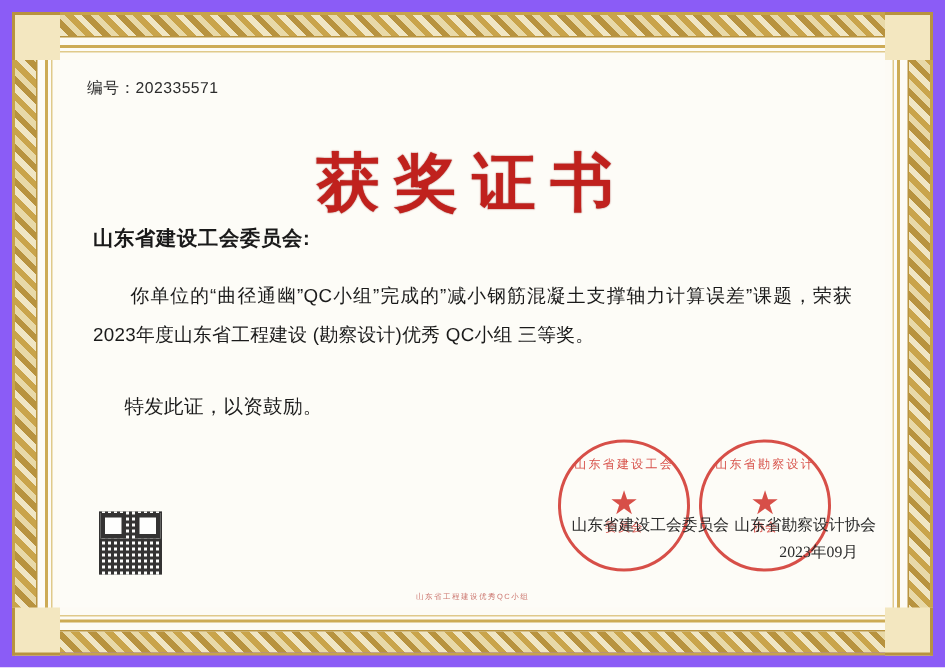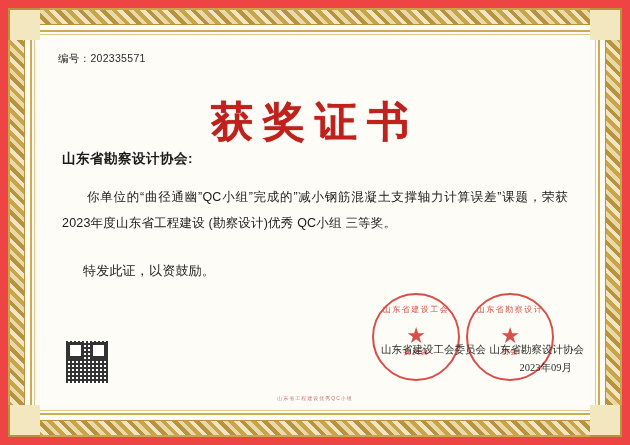--- a/index.html
+++ b/index.html
@@ -11,21 +11,21 @@
     width: 630px;
     height: 445px;
     font-family: "Liberation Sans", sans-serif;
     overflow: hidden;
   }
 
   .certificate {
     position: relative;
     width: 630px;
     height: 445px;
-    background: #ef4444;
+    background: #8b5cf6;
     box-sizing: border-box;
   }
 
   
   .border-outer {
     position: absolute;
     left: 8px;
     top: 8px;
     right: 8px;
     bottom: 8px;
@@ -258,21 +258,21 @@
   <div class="corner br"></div>
 
   <div class="content">
 
     <div class="serial">
       <span>编号：</span><span>202335571</span>
     </div>
 
     <div class="title">获奖证书</div>
 
-    <div class="recipient">山东省勘察设计协会:</div>
+    <div class="recipient">山东省建设工会委员会:</div>
 
     <div class="body-text">你单位的“曲径通幽”QC小组”完成的”减小钢筋混凝土支撑轴力计算误差”课题，荣获2023年度山东省工程建设 (勘察设计)优秀 QC小组 三等奖。</div>
 
     <div class="closing">特发此证，以资鼓励。</div>
 
     <div class="qr"></div>
 
     <div class="seal seal1">
       <div class="arc-text">山东省建设工会</div>
       <div class="star">★</div>

